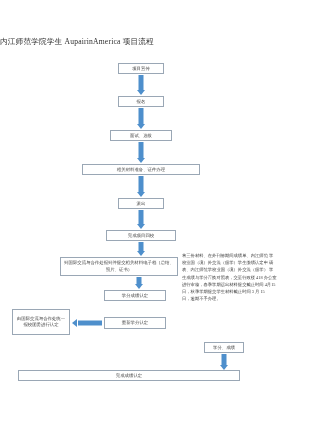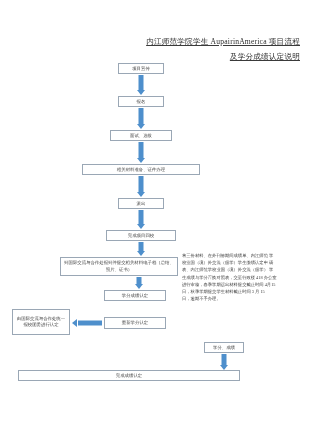--- a/index.html
+++ b/index.html
@@ -4,21 +4,21 @@
 <style>
   html,body{margin:0;padding:0;background:#ffffff;}
   body{
     width:300px;height:424px;position:relative;overflow:hidden;
     font-family:"Liberation Serif","DejaVu Serif",serif;
     color:#3a3a3a;
   }
   .page{position:absolute;left:0;top:0;width:300px;height:424px;}
 
   
-  .title-wrap{position:absolute;left:0;top:36px;width:300px;text-align:right;text-decoration:underline;}
+  .title-wrap{position:absolute;left:0;top:36px;width:300px;text-align:left;}
   .title-line{font-size:7.6px;line-height:12px;color:#2f2f2f;letter-spacing:.2px;white-space:nowrap;}
   .title-line.l2{margin-top:3px;}
 
   
   .node{
     position:absolute;box-sizing:border-box;
     border:0.8px solid #9aa7b5;background:#ffffff;
     display:flex;align-items:center;justify-content:center;
     text-align:center;color:#3d3d3d;
     font-size:4.4px;line-height:6px;
@@ -53,21 +53,20 @@
   }
   .note p{margin:0;}
 </style>
 </head>
 <body>
 
 <div class="page">
 
   <div class="title-wrap">
     <div class="title-line l1">内江师范学院学生 AupairinAmerica 项目流程</div>
-    <div class="title-line l2">及学分成绩认定说明</div>
   </div>
 
   <div class="node" style="left:118px;top:63px;width:46px;height:11px;">项目宣传</div>
 
   <div class="node" style="left:118px;top:96px;width:46px;height:11px;">报名</div>
 
   <div class="node" style="left:110px;top:130px;width:62px;height:11px;">面试、选拔</div>
 
   <div class="node" style="left:82px;top:164px;width:118px;height:11px;">相关材料准备、证件办理</div>
 

